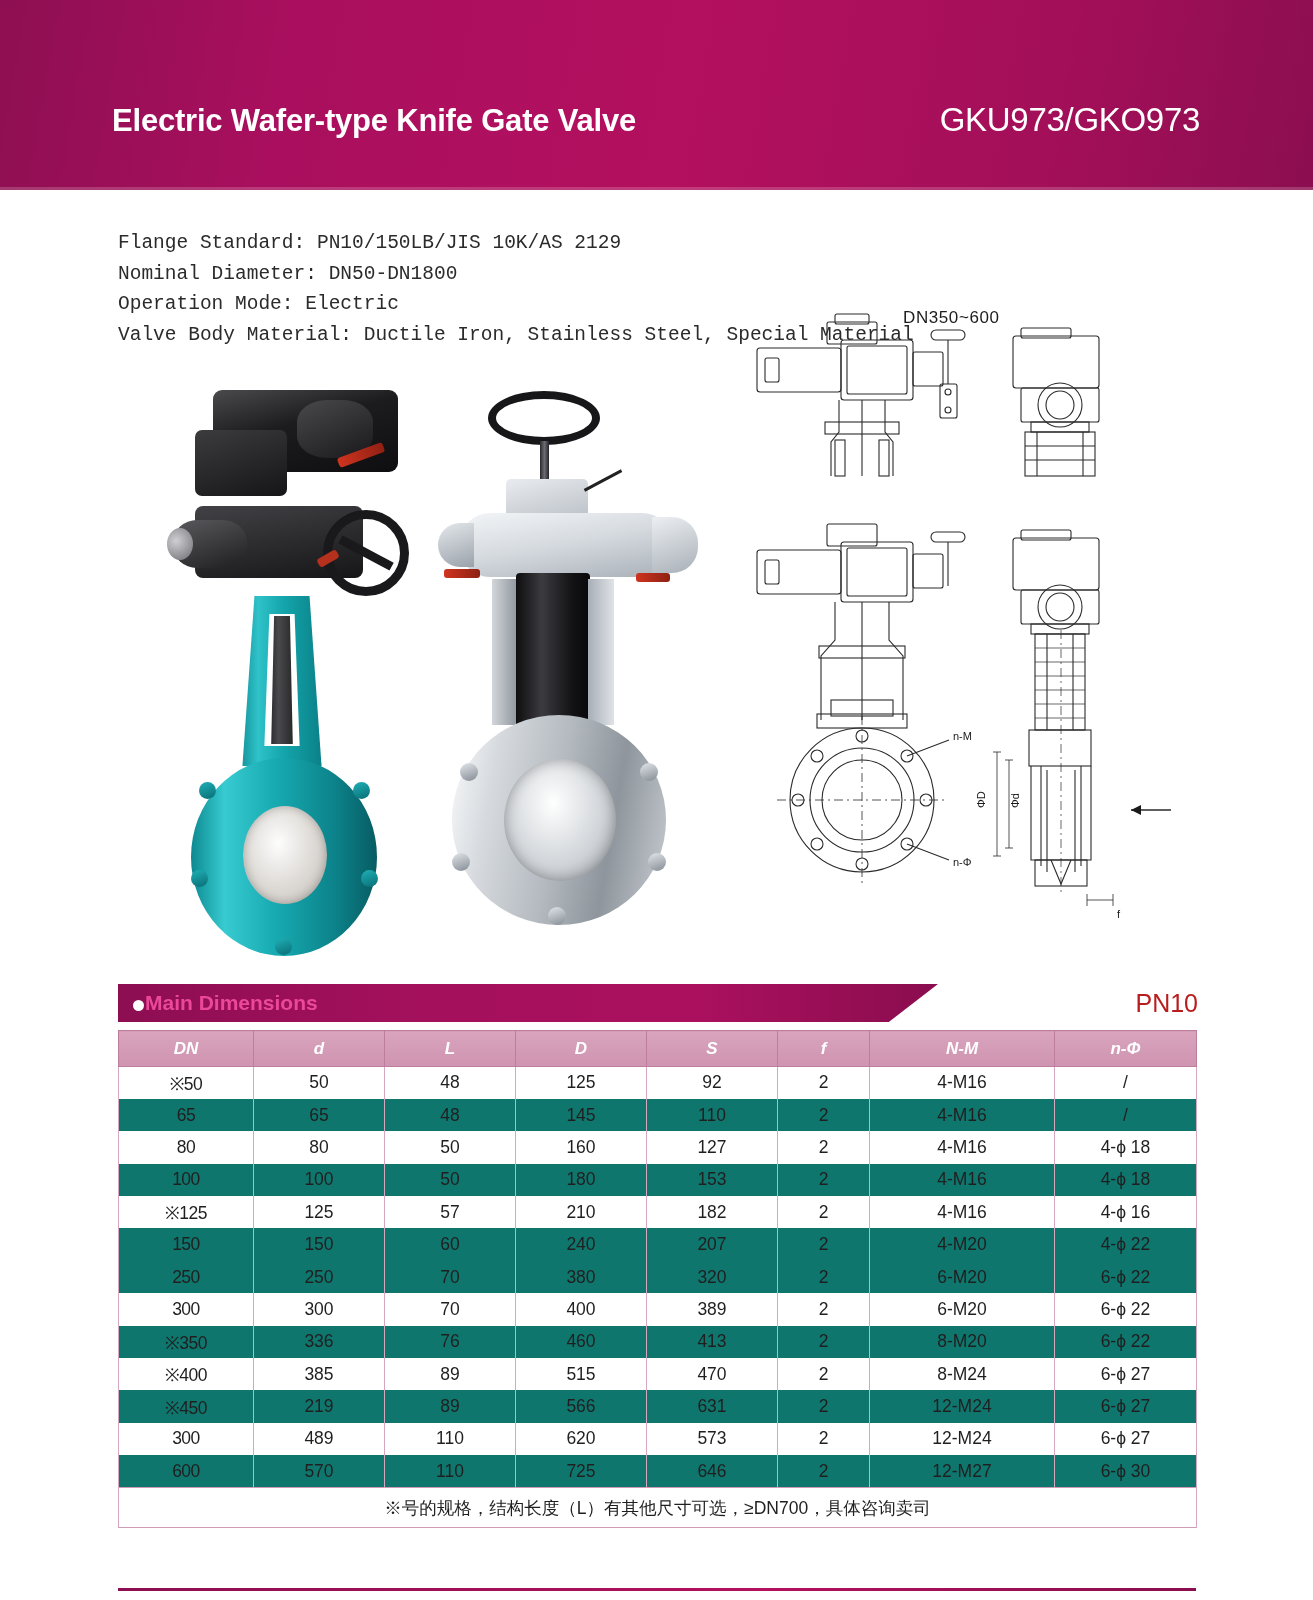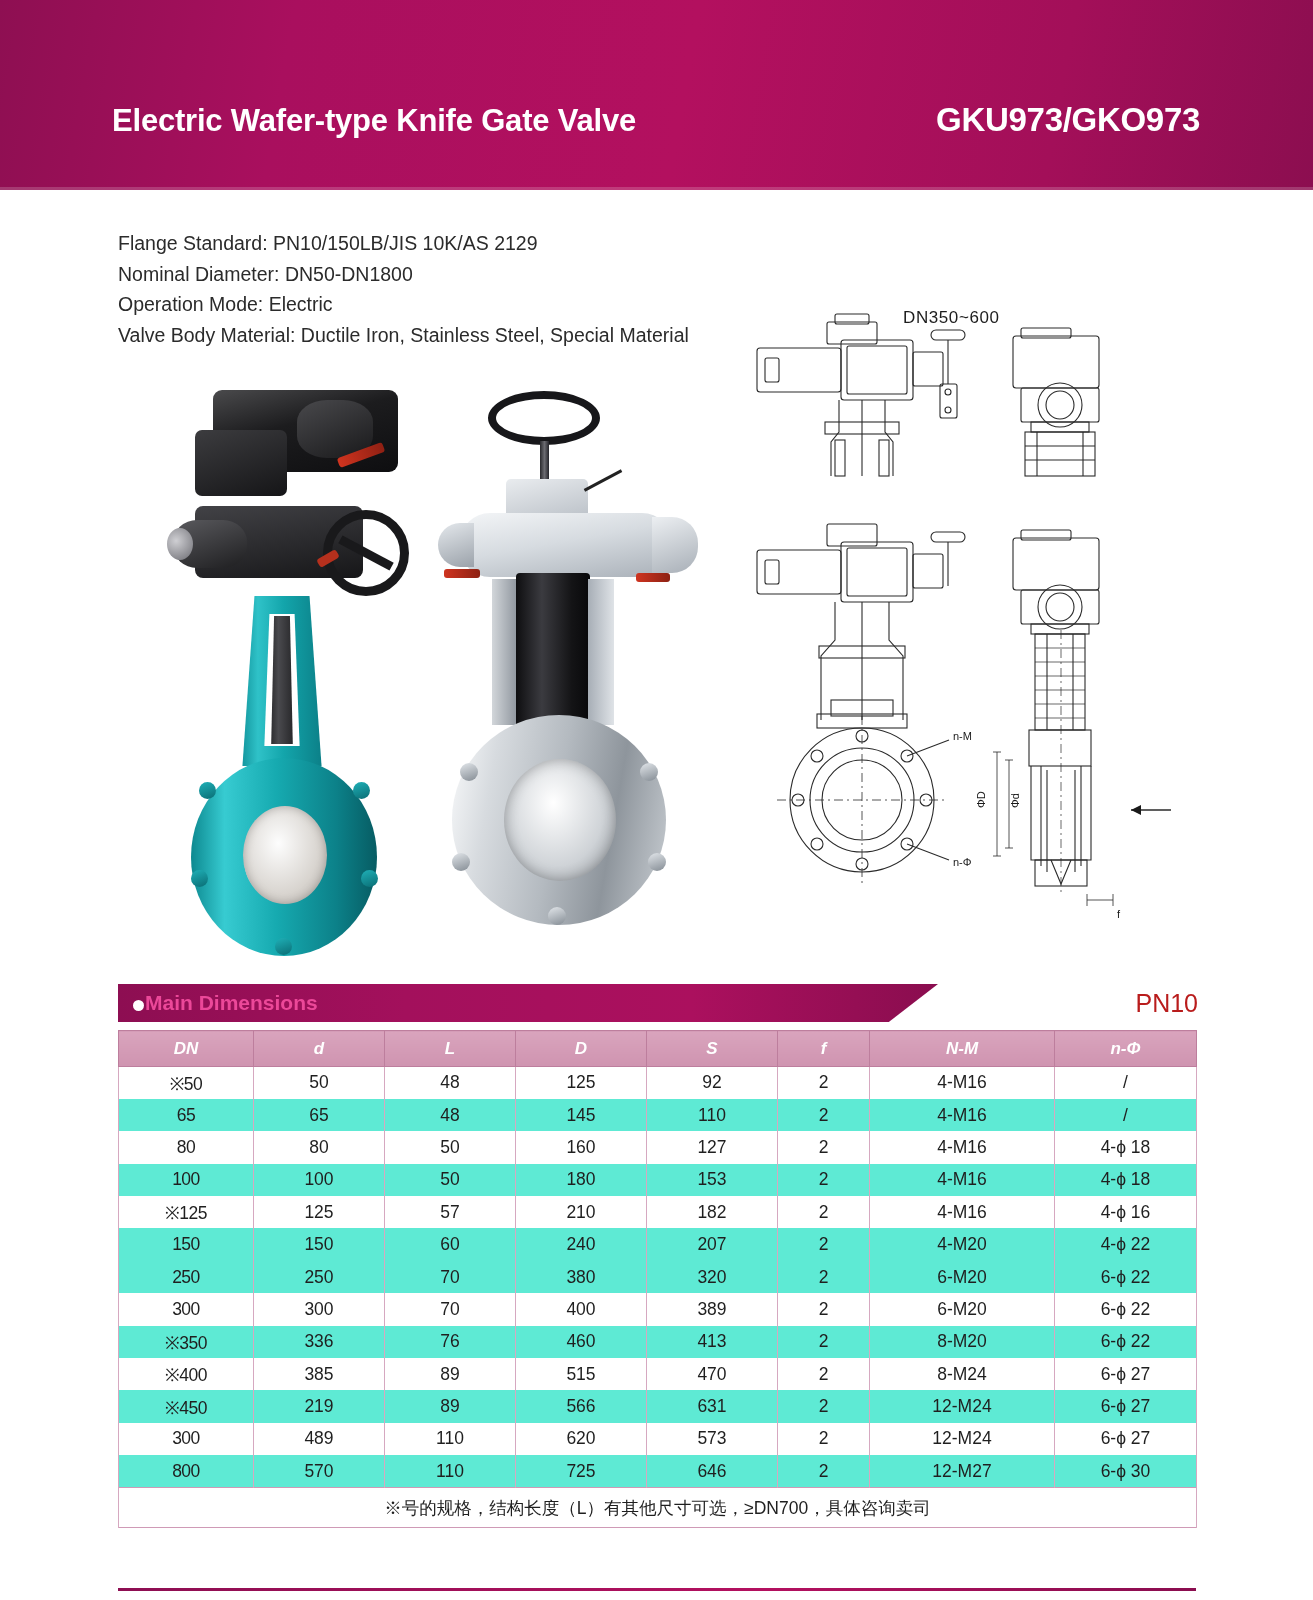--- a/index.html
+++ b/index.html
@@ -15,28 +15,28 @@
     content:""; position:absolute; left:0; bottom:0; width:100%; height:3px;
     background:rgba(255,255,255,.18);
   }
   .header-title{
     position:absolute; left:112px; top:103px;
     font-size:31px; font-weight:bold; color:#ffffff;
     letter-spacing:-.2px; white-space:nowrap;
   }
   .header-code{
     position:absolute; right:113px; top:101px;
-    font-size:33px; font-weight:bold; color:#ffffff;
+    font-size:33px; font-weight:normal; color:#ffffff;
     letter-spacing:-.3px; white-space:nowrap;
   }
 
   
   .spec-block{ position:absolute; left:118px; top:228px; }
   .spec-line{
-    font-size:19.5px; color:#2b2b2b; line-height:30.5px; white-space:nowrap;
+    font-size:19.5px; color:#2b2b2b; line-height:30.5px; white-space:nowrap;font-family:Liberation Mono, monospace;
   }
 
   
   .photos{ position:absolute; left:120px; top:378px; width:600px; height:590px; }
   .photo{ position:absolute; }
 
   .pv1{ left:45px; top:0px; width:280px; height:585px; }
   .pv2{ left:310px; top:5px; width:300px; height:580px; }
 
   
@@ -224,21 +224,21 @@
     border:1px solid #b9происход;
     border:1px solid #bd7e9d;
     text-align:center;
   }
   table.dims td{
     height:32.4px; font-size:17.5px; color:#1f1f1f; text-align:center;
     border-left:1px solid #d6a8c0; border-right:1px solid #d6a8c0;
     border-top:none; border-bottom:none;
   }
   table.dims tr.odd td{ background:#ffffff; }
-  table.dims tr.alt td{ background:#5eead4; }
+  table.dims tr.alt td{ background:#0f766e; }
   .tbl-wrap table{ border:1px solid #cf9ab6; }
   td.sym{ letter-spacing:-.5px; }
 
   .footnote-row td{
     height:40px !important; background:#ffffff !important;
     font-size:16.5px; color:#2a2a2a;
     border-top:1px solid #cf9ab6 !important;
   }
   .footer-line{
     position:absolute; left:118px; top:1588px; width:1078px; height:3px;
@@ -596,21 +596,21 @@
           <td class="sym">300</td>
           <td>489</td>
           <td>110</td>
           <td>620</td>
           <td>573</td>
           <td>2</td>
           <td>12-M24</td>
           <td>6-ϕ 27</td>
         </tr>
         <tr class="alt">
-          <td class="sym">800</td>
+          <td class="sym">600</td>
           <td>570</td>
           <td>110</td>
           <td>725</td>
           <td>646</td>
           <td>2</td>
           <td>12-M27</td>
           <td>6-ϕ 30</td>
         </tr>
       </tbody>
     <tfoot>

